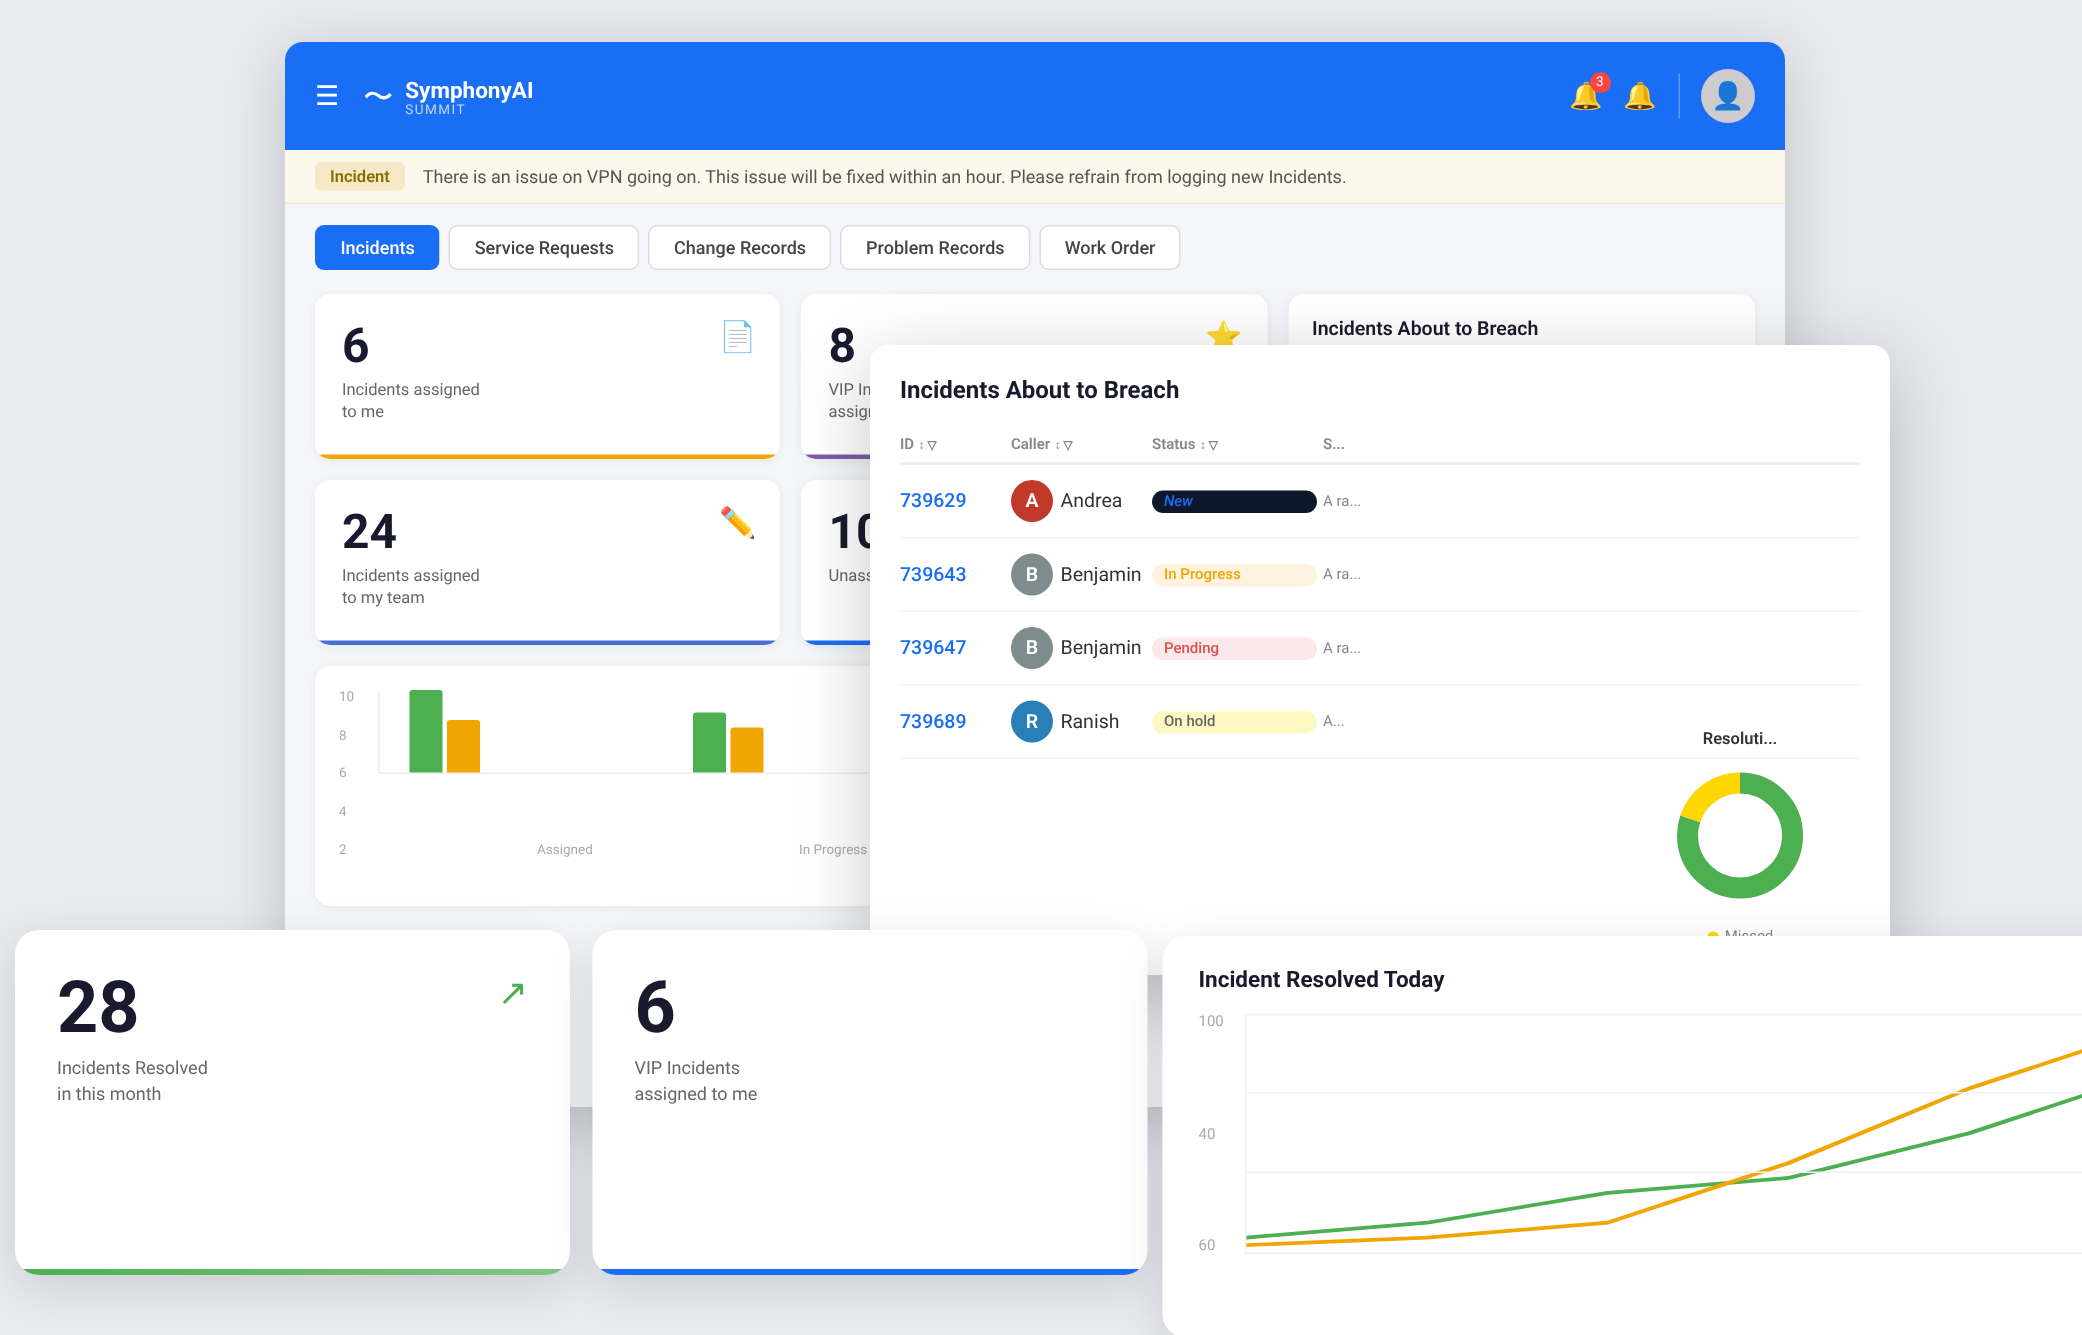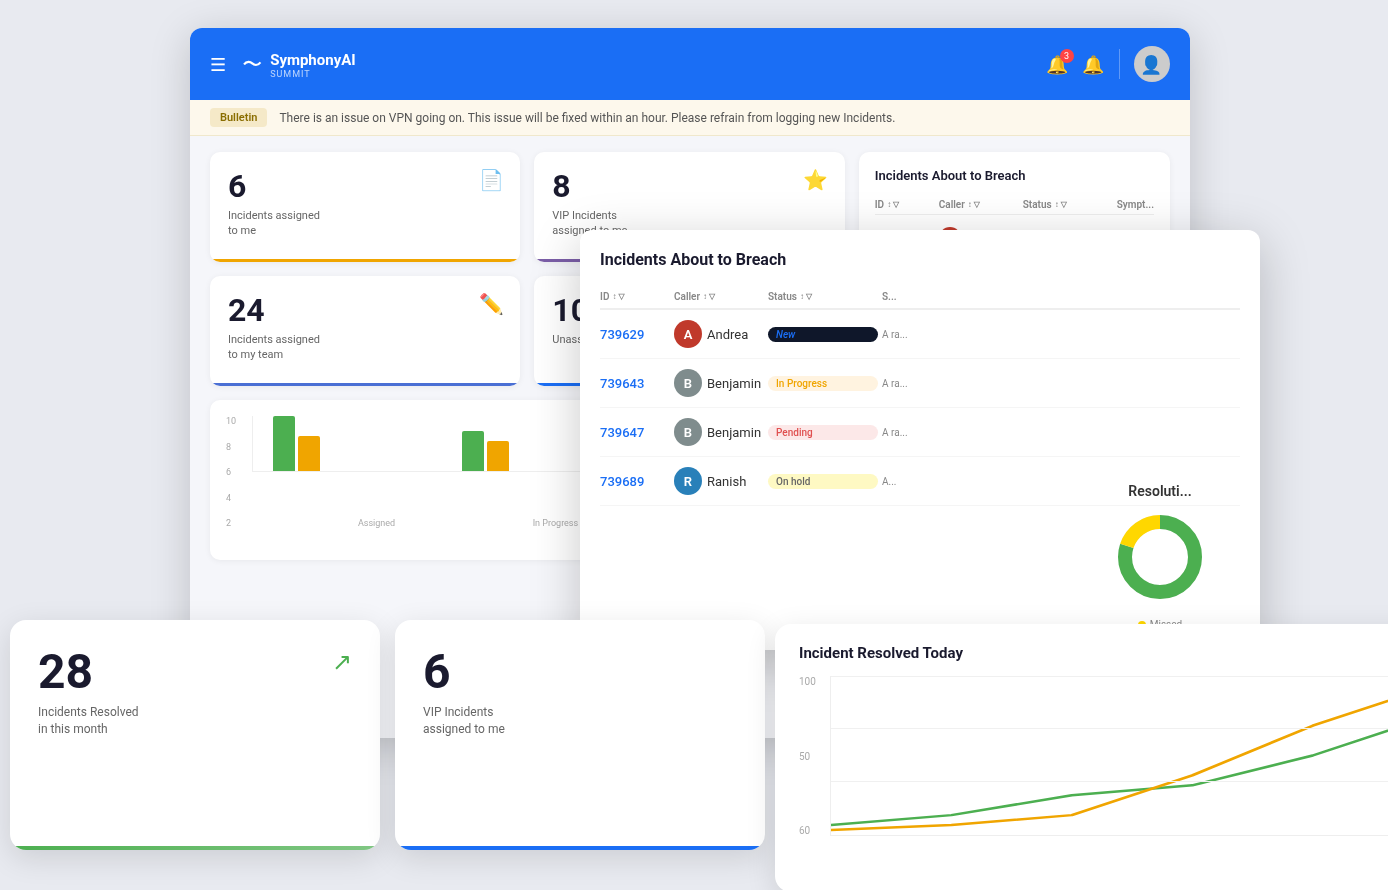--- a/index.html
+++ b/index.html
@@ -542,24 +542,31 @@
         </div>
         <div class="icon-btn">
           <span>🔔</span>
         </div>
         <div class="divider-v"></div>
         <div class="avatar">👤</div>
       </div>
     </div>
 
     <div class="bulletin">
-      <span class="bulletin-label">Bulletin</span>
+      <span class="bulletin-label">Incident</span>
       <span>There is an issue on VPN going on. This issue will be fixed within an hour. Please refrain from logging new Incidents.</span>
     </div>
 
+    <div class="tabs-bar">
+      <div class="tab active">Incidents</div>
+      <div class="tab">Service Requests</div>
+      <div class="tab">Change Records</div>
+      <div class="tab">Problem Records</div>
+      <div class="tab">Work Order</div>
+    </div>
 
     <div class="dashboard">
 
       <div class="stat-card orange">
         <div class="stat-number">6</div>
         <div class="stat-label">Incidents assigned<br>to me</div>
         <span class="stat-icon orange">📄</span>
       </div>
 
       <div class="stat-card purple">
@@ -724,21 +731,21 @@
       <span class="incident-id" style="font-size:13px;">739689</span>
       <div class="caller-cell">
         <div class="caller-avatar" style="background:#2980b9;width:28px;height:28px;font-size:13px;">R</div>
         <span style="font-size:13px;">Ranish</span>
       </div>
       <span class="status-badge status-onhold">On hold</span>
       <span class="symptom-text">A...</span>
     </div>
 
     <div style="position:absolute;right:20px;bottom:20px;width:160px;text-align:center;">
-      <div style="font-size:14px;font-weight:600;color:#333;margin-bottom:8px;">Resoluti...</div>
+      <div style="font-size:11px;font-weight:600;color:#333;margin-bottom:8px;">Resoluti...</div>
       <svg viewBox="0 0 100 100" width="100" height="100">
         <circle cx="50" cy="50" r="35" fill="none" stroke="#f0f0f0" stroke-width="14"></circle>
         <circle cx="50" cy="50" r="35" fill="none" stroke="#4caf50" stroke-width="14" stroke-dasharray="176 220" stroke-dashoffset="0" transform="rotate(-90 50 50)"></circle>
         <circle cx="50" cy="50" r="35" fill="none" stroke="#ffd700" stroke-width="14" stroke-dasharray="44 220" stroke-dashoffset="-176" transform="rotate(-90 50 50)"></circle>
       </svg>
       <div class="missed-legend">
         <div class="legend-dot" style="background:#ffd700;"></div>
         <span>Missed</span>
       </div>
     </div>
@@ -753,21 +760,21 @@
   <div class="bottom-card-2">
     <div class="bottom-big-number">6</div>
     <div class="bottom-label">VIP Incidents<br>assigned to me</div>
   </div>
 
   <div class="bottom-card-3">
     <div class="resolved-title">Incident Resolved Today</div>
     <div style="display:flex;gap:8px;">
       <div style="display:flex;flex-direction:column;justify-content:space-between;padding-right:6px;">
         <span style="font-size:10px;color:#aaa;">100</span>
-        <span style="font-size:10px;color:#aaa;">50</span>
+        <span style="font-size:10px;color:#aaa;">40</span>
         <span style="font-size:10px;color:#aaa;">60</span>
       </div>
       <div class="line-chart-area" style="flex:1;position:relative;">
         <div class="grid-line" style="top:0%;"></div>
         <div class="grid-line" style="top:33%;"></div>
         <div class="grid-line" style="top:66%;"></div>
         <svg width="100%" height="100%" viewBox="0 0 400 160" preserveAspectRatio="none">
 
           <polyline points="0,150 80,140 160,120 240,110 320,80 400,40" fill="none" stroke="#4caf50" stroke-width="2.5" stroke-linecap="round" stroke-linejoin="round"></polyline>
 

